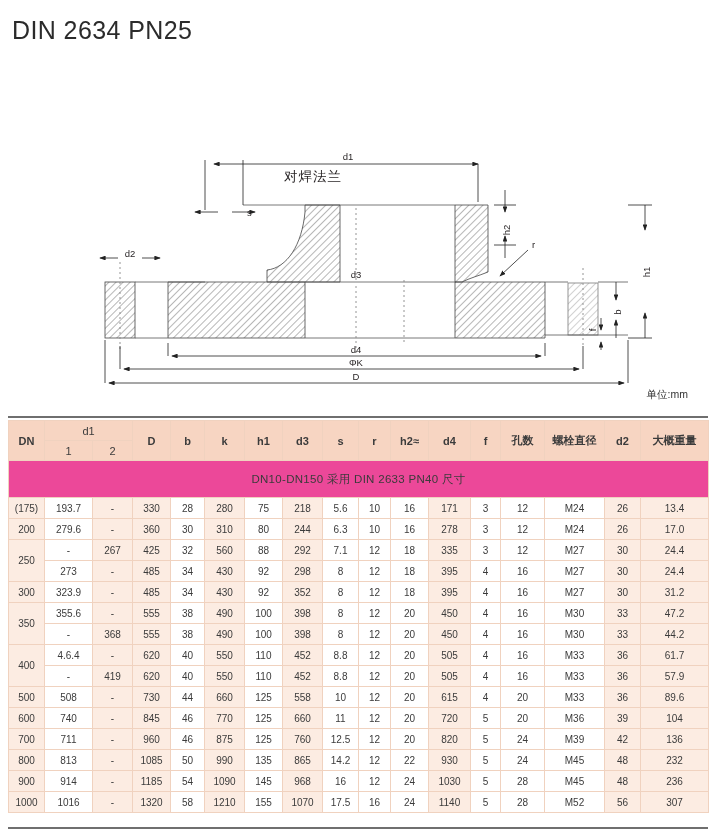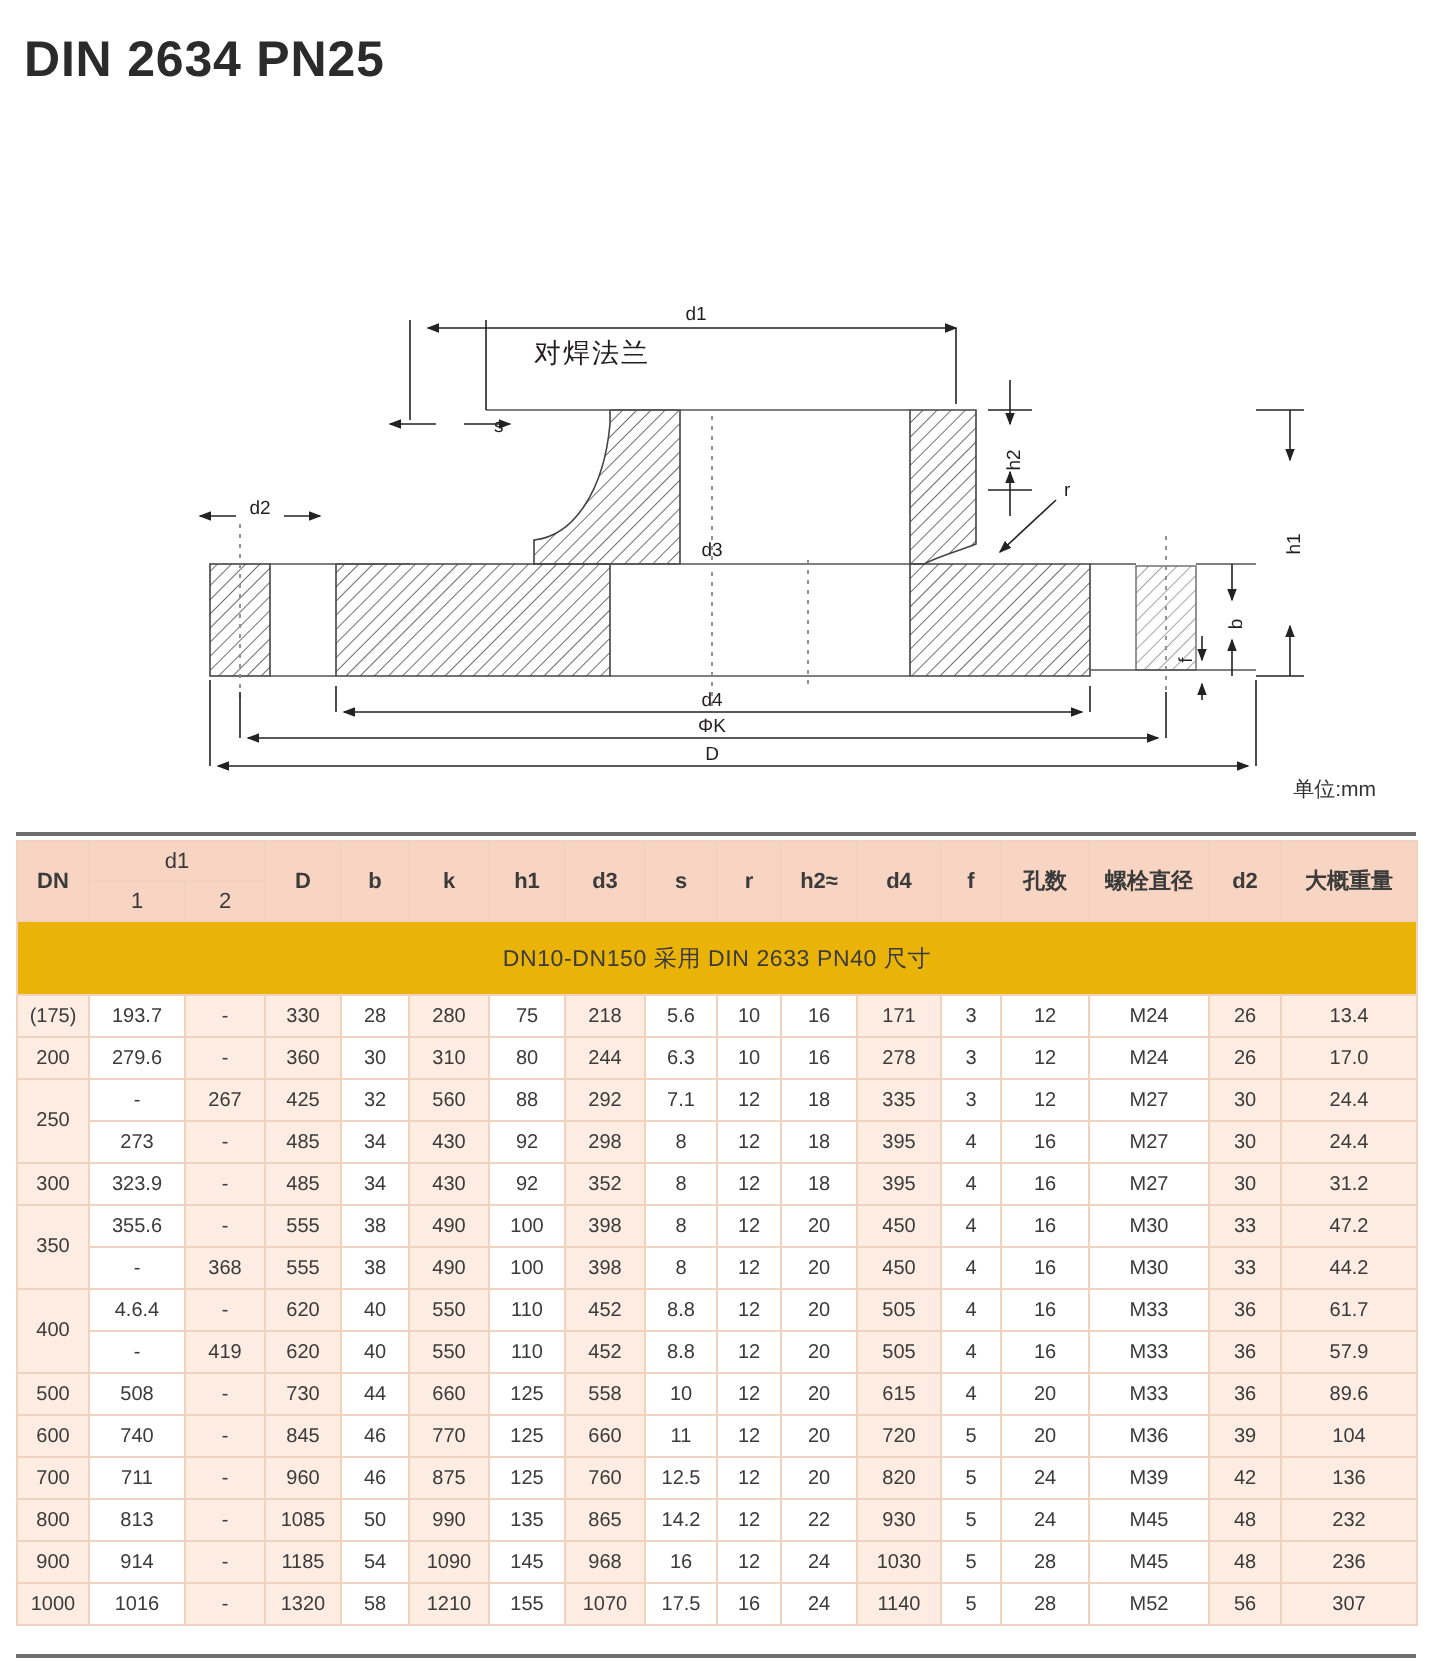--- a/index.html
+++ b/index.html
@@ -16,21 +16,21 @@
     position: relative;
     overflow: hidden;
   }
 
   
   .page-title {
     position: absolute;
     left: 12px;
     top: 16px;
     font-size: 25px;
-    font-weight: 700;
+    font-weight: 400;
     letter-spacing: 0.4px;
     color: #2b2b2b;
     white-space: nowrap;
   }
 
   
   .drawing {
     position: absolute;
     left: 0;
     top: 150px;
@@ -39,20 +39,21 @@
   }
   .drawing-caption {
     position: absolute;
     left: 0;
     top: 168px;
     width: 592px;
     text-align: center;
     font-size: 13.5px;
     color: #231f20;
     letter-spacing: 1px;
+    padding-left: 17px;
   }
   .unit-note {
     position: absolute;
     right: 28px;
     top: 388px;
     font-size: 10.5px;
     color: #333;
   }
 
   
@@ -80,21 +81,21 @@
     background: #f7d5c2;
     color: #231f20;
     font-weight: bold;
     font-size: 11px;
     height: 19px;
     border: 1px solid #eec7b0;
   }
   .hdr th.tall { height: 38px; font-weight: bold; }
   .hdr th.d1group { height: 19px; }
   .noterow td {
-    background: #eab308;
+    background: #ec4899;
     font-weight: bold;
     font-size: 11.5px;
     height: 36px;
     color: #231f20;
     border: 1px solid #eec7b0;
     letter-spacing: 0.3px;
   }
   tbody.body tr { height: 20px; }
   tbody.body td { height: 20px; }
 

